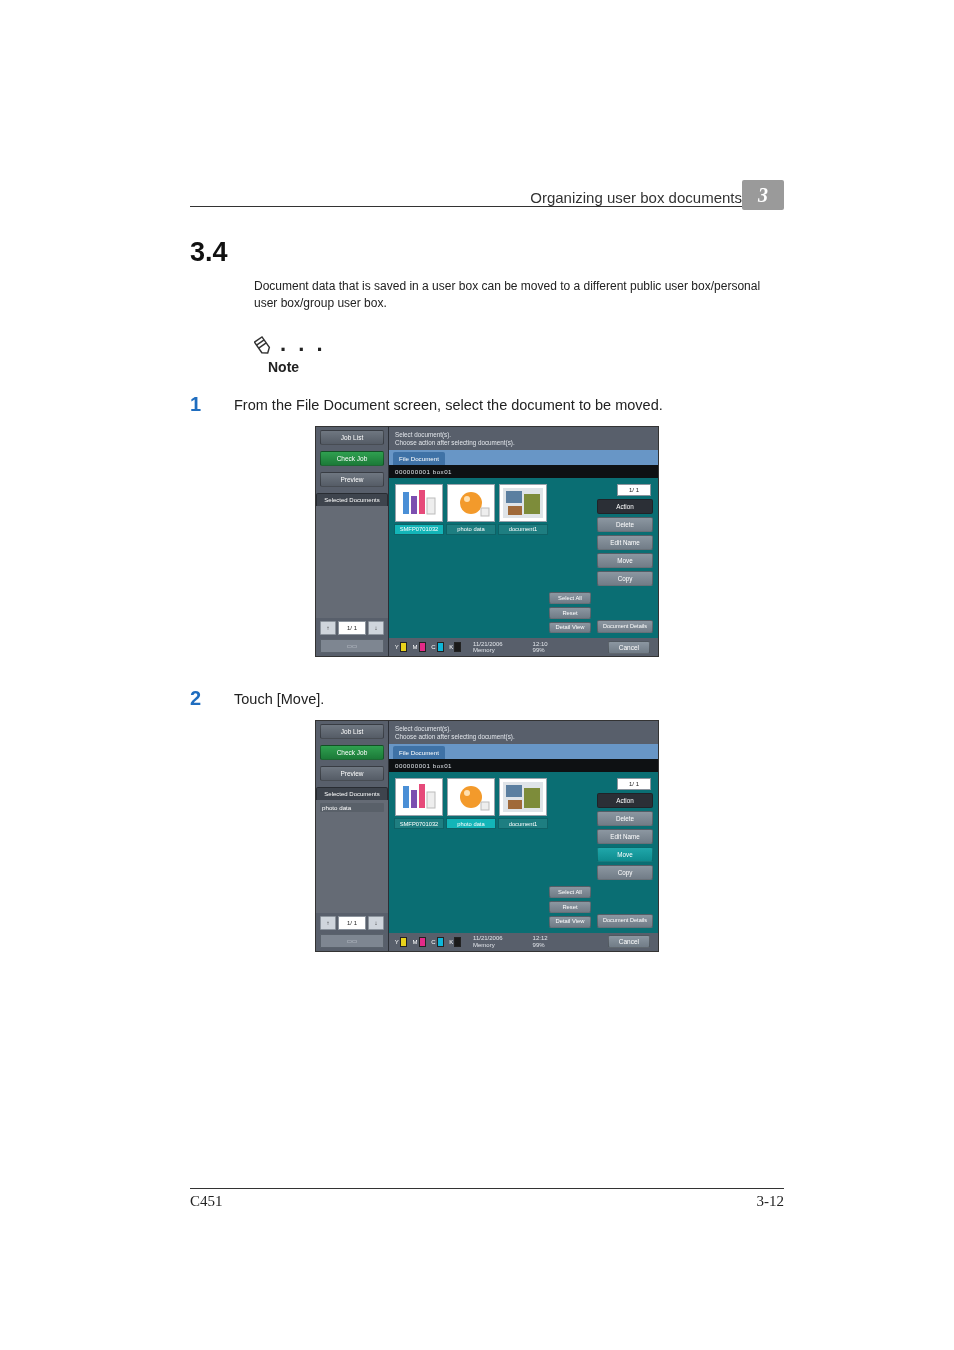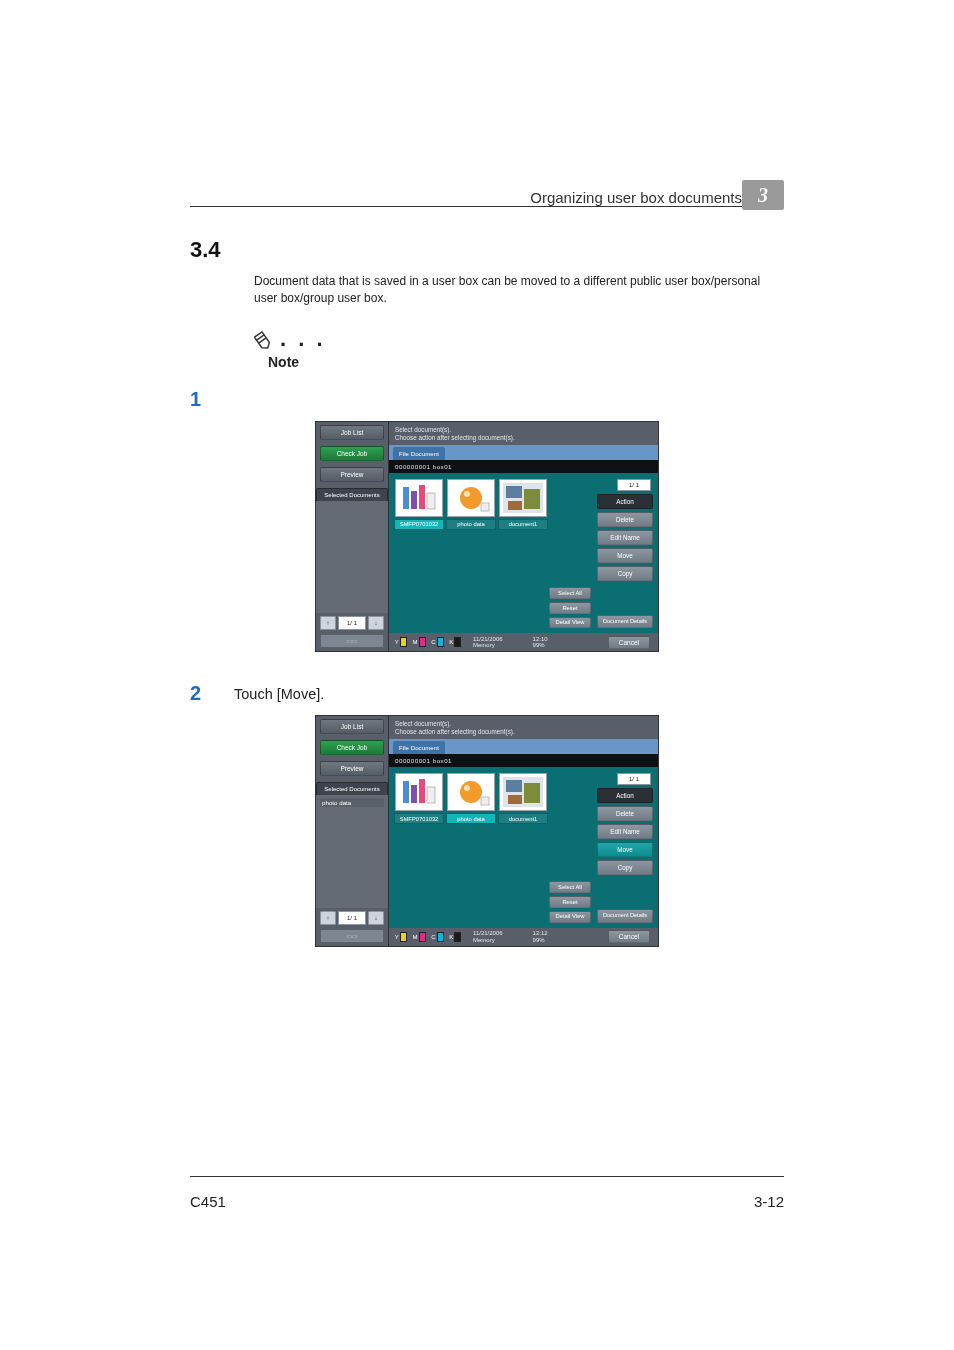--- a/index.html
+++ b/index.html
@@ -19,21 +19,21 @@
     --btn-teal:#0f9a9f;
     --sel-teal:#13b5b8;
   }
   html,body{margin:0;padding:0;background:#fff;}
   .page{width:var(--page-w);min-height:var(--page-h);margin:0 auto;position:relative;font-family:Arial,Helvetica,sans-serif;color:var(--ink);}
   .content{padding:180px 170px 0 190px;}
   .hdr-row{display:flex;align-items:flex-end;justify-content:flex-end;border-bottom:1px solid #333;margin-bottom:30px;}
   .hdr-left{font-size:15px;color:#333;}
   .chip{width:42px;height:30px;background:#9a9a9a;display:flex;align-items:center;justify-content:center;color:#fff;font-weight:bold;font-style:italic;font-size:20px;border-radius:2px;font-family:Georgia,serif;margin-bottom:-4px;}
   .sect-row{display:flex;gap:24px;align-items:baseline;margin-bottom:10px;}
-  .sect-num{font-family:Arial,sans-serif;font-size:22px;font-weight:bold;color:#111;}
+  .sect-num{font-family:Arial,sans-serif;font-size:27px;font-weight:bold;color:#111;}
   .sect-title{font-family:Arial,sans-serif;font-size:22px;font-weight:bold;color:#111;}
   .body-text{margin-left:64px;font-size:12px;line-height:1.45;}
   .note-block{margin:18px 0 10px 64px;}
   .note-icon{display:inline-block;vertical-align:bottom;}
   .note-dots{font-size:22px;font-weight:bold;letter-spacing:3px;margin-left:4px;vertical-align:bottom;}
   .note-label{font-family:Arial,sans-serif;font-weight:bold;font-size:14px;margin-left:14px;margin-top:2px;}
   .note-text{font-style:italic;font-family:Georgia,serif;font-size:14px;margin-left:26px;margin-top:2px;}
   .step-row{display:flex;gap:26px;align-items:flex-start;margin:18px 0 8px 0;}
   .step-num{font-family:Arial,sans-serif;font-size:20px;font-weight:bold;color:var(--accent);min-width:18px;}
   .step-text{font-size:14.5px;padding-top:4px;}
@@ -75,21 +75,21 @@
   .footer-bar{height:18px;background:var(--panel-dark);display:flex;}
   .toner{width:72px;display:flex;align-items:center;justify-content:space-around;padding:0 3px;}
   .tchip{display:flex;align-items:center;gap:1px;}
   .tlet{color:#fff;font-size:6px;}
   .tbox{width:5px;height:8px;border:1px solid #222;}
   .y{background:#e8d21c;} .m{background:#e42a88;} .c{background:#0fb6d8;} .k{background:#1a1a1a;}
   .statcol{flex:1;display:flex;align-items:center;gap:30px;padding-left:6px;}
   .stat{color:#e2e6eb;font-size:6px;display:flex;flex-direction:column;line-height:1.1;}
   .cancelwrap{display:flex;align-items:center;padding-right:8px;}
   .cancel{font-size:6.5px;color:#fff;background:linear-gradient(#8c97a1,#717c87);padding:2px 10px;border-radius:2px;border:1px solid rgba(0,0,0,.3);}
-  .ftr{position:absolute;left:190px;right:170px;bottom:140px;border-top:1px solid #333;padding-top:16px;display:flex;justify-content:space-between;font-size:15px;}
+  .ftr{position:absolute;left:190px;right:170px;bottom:140px;border-top:1px solid #333;padding-top:4px;display:flex;justify-content:space-between;font-size:15px;font-family:Liberation Serif, serif;}
   svg{display:block;}
 </style>
 </head>
 <body>
 
 <div class="page">
   <div class="content">
 
     <div class="hdr-row">
       <div class="hdr-left">Organizing user box documents</div>
@@ -110,20 +110,21 @@
               <line x1="5" y1="6" x2="15" y2="6"></line>
               <line x1="5" y1="10" x2="15" y2="10"></line>
             </g>
           </svg>
       </span><span class="note-dots">. . .</span>
       <div class="note-label">Note</div>
     </div>
 
     <div class="step-row">
       <div class="step-num">1</div>
+      <div class="step-text">From the File Document screen, select the document to be moved.</div>
     </div>
 
     <div class="screenshot" id="shot-0">
   <div class="ss-body">
     <div class="ss-left">
       <div class="lbtn dark">Job List</div>
       <div class="lbtn green">Check Job</div>
       <div class="lbtn dark">Preview</div>
       <div class="lbtn darktab">Selected Documents</div>
       <div class="selzone"></div>

